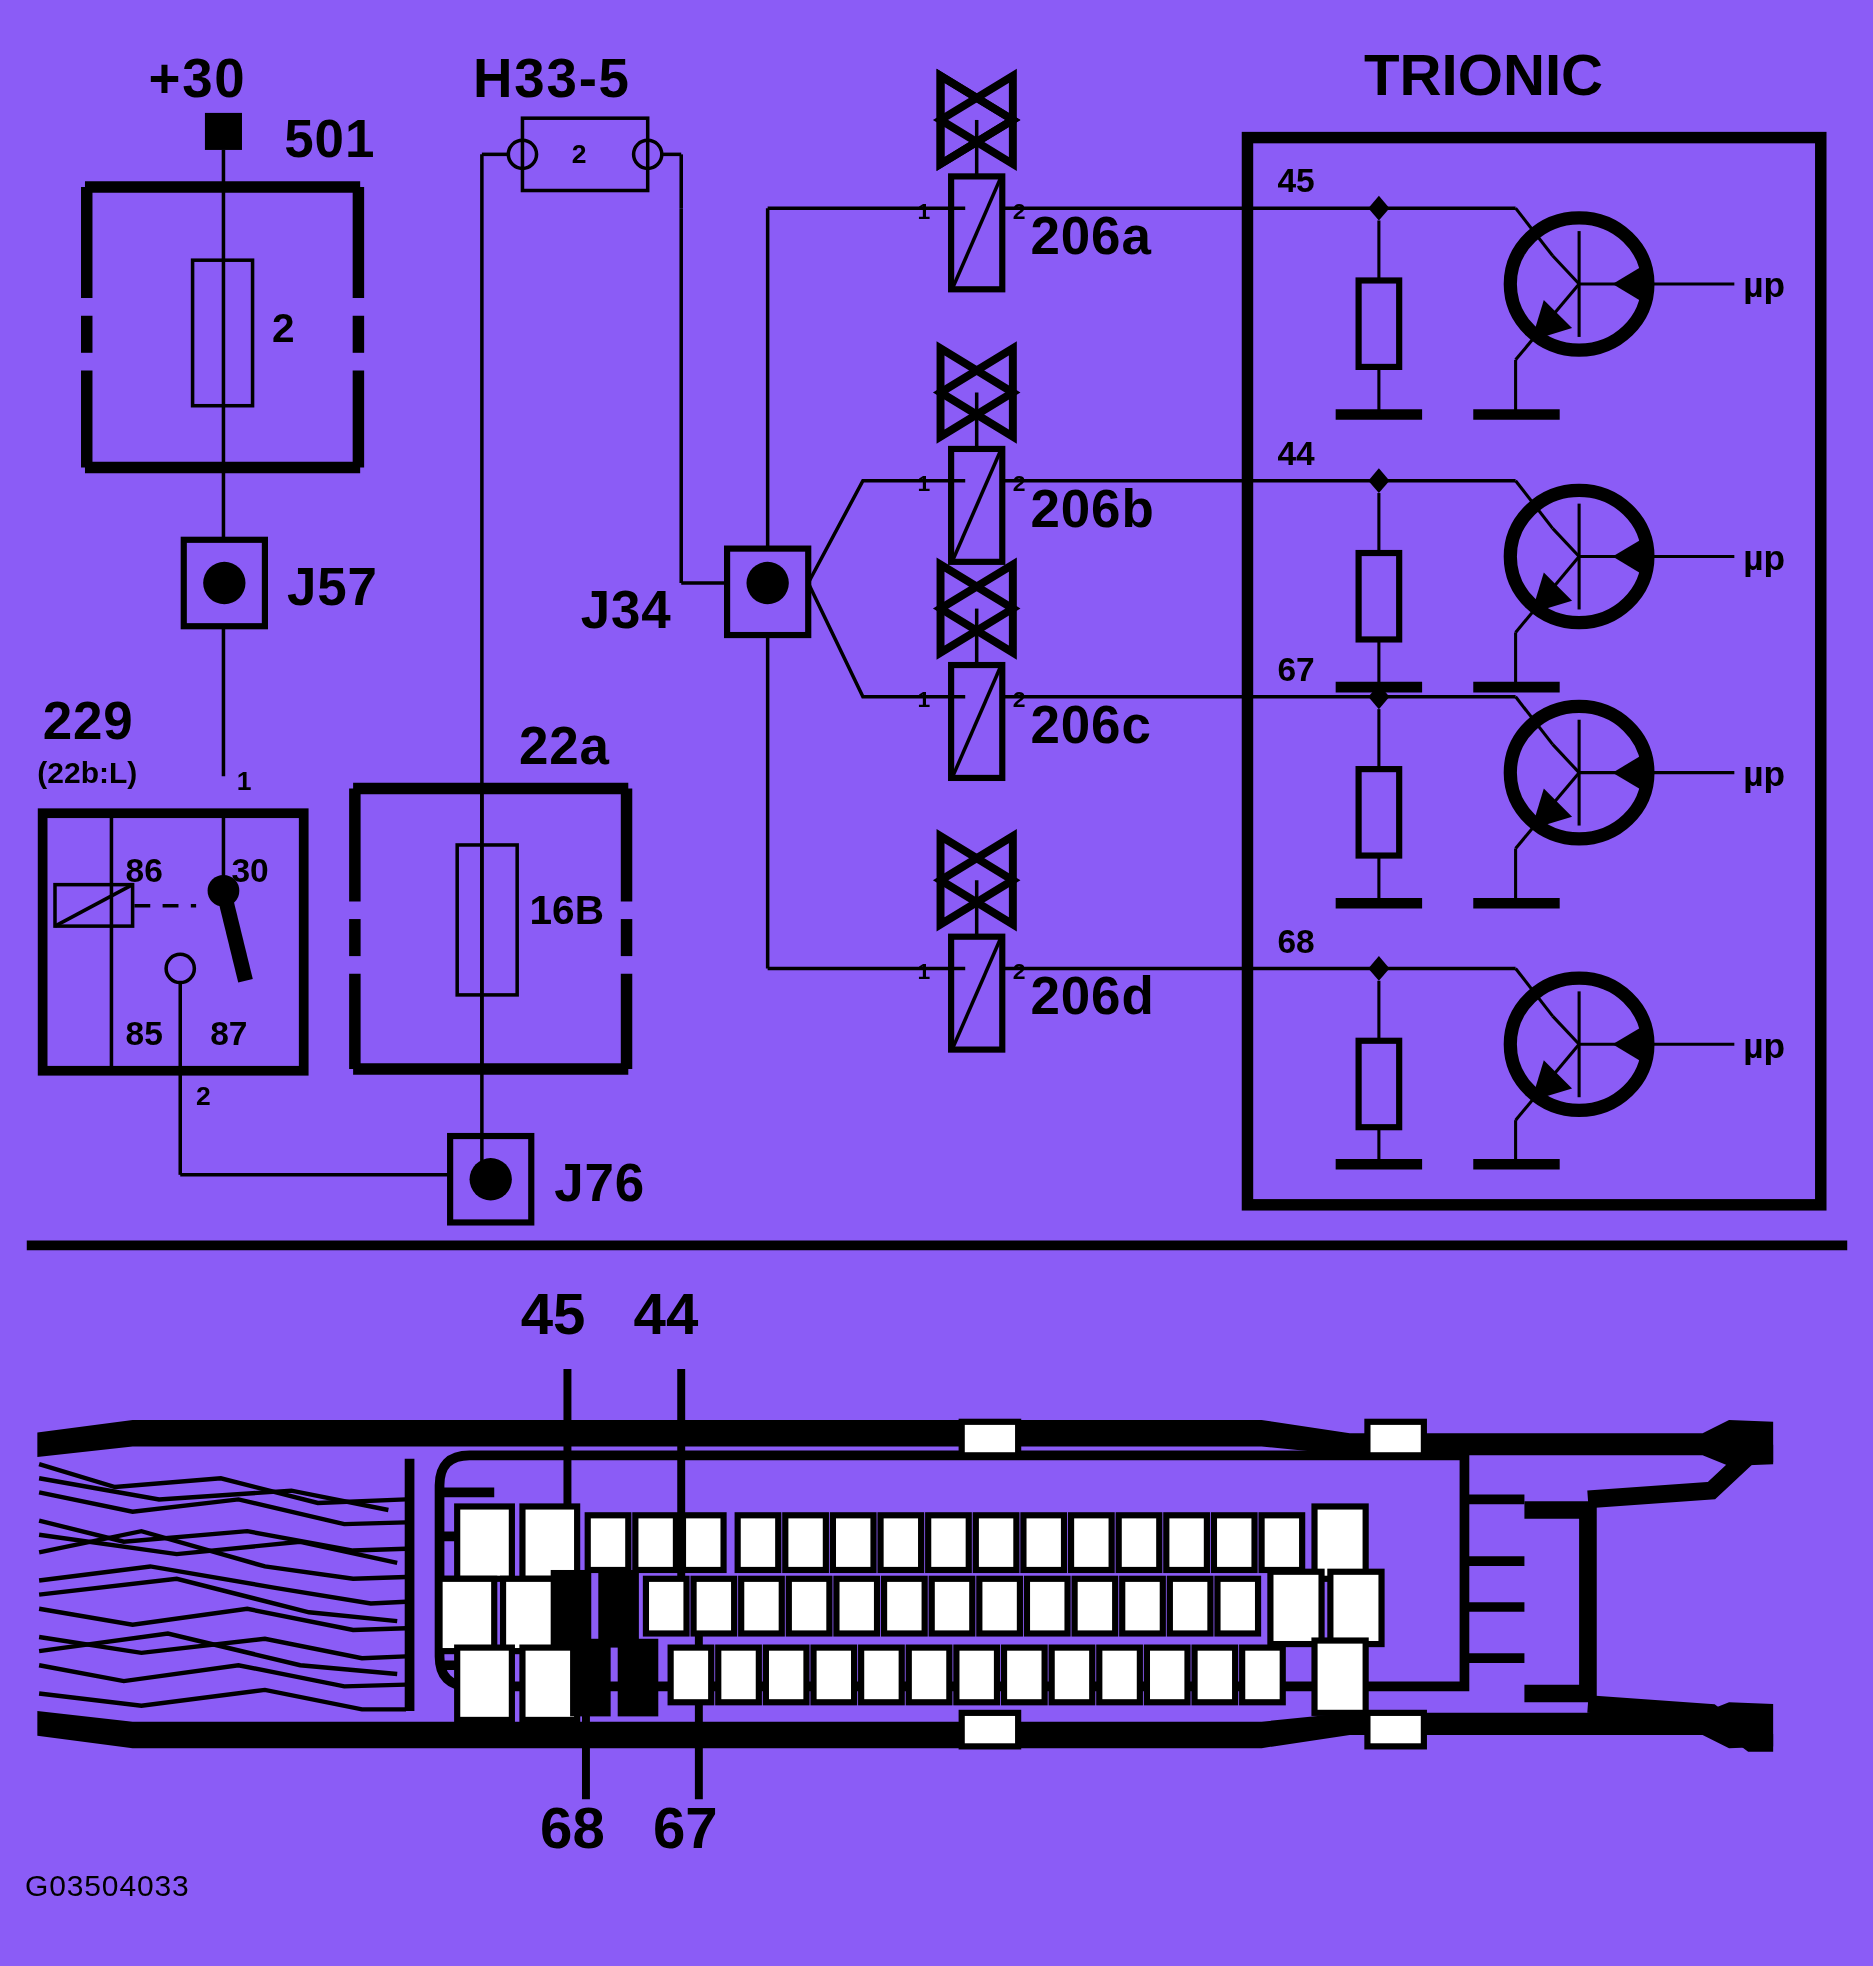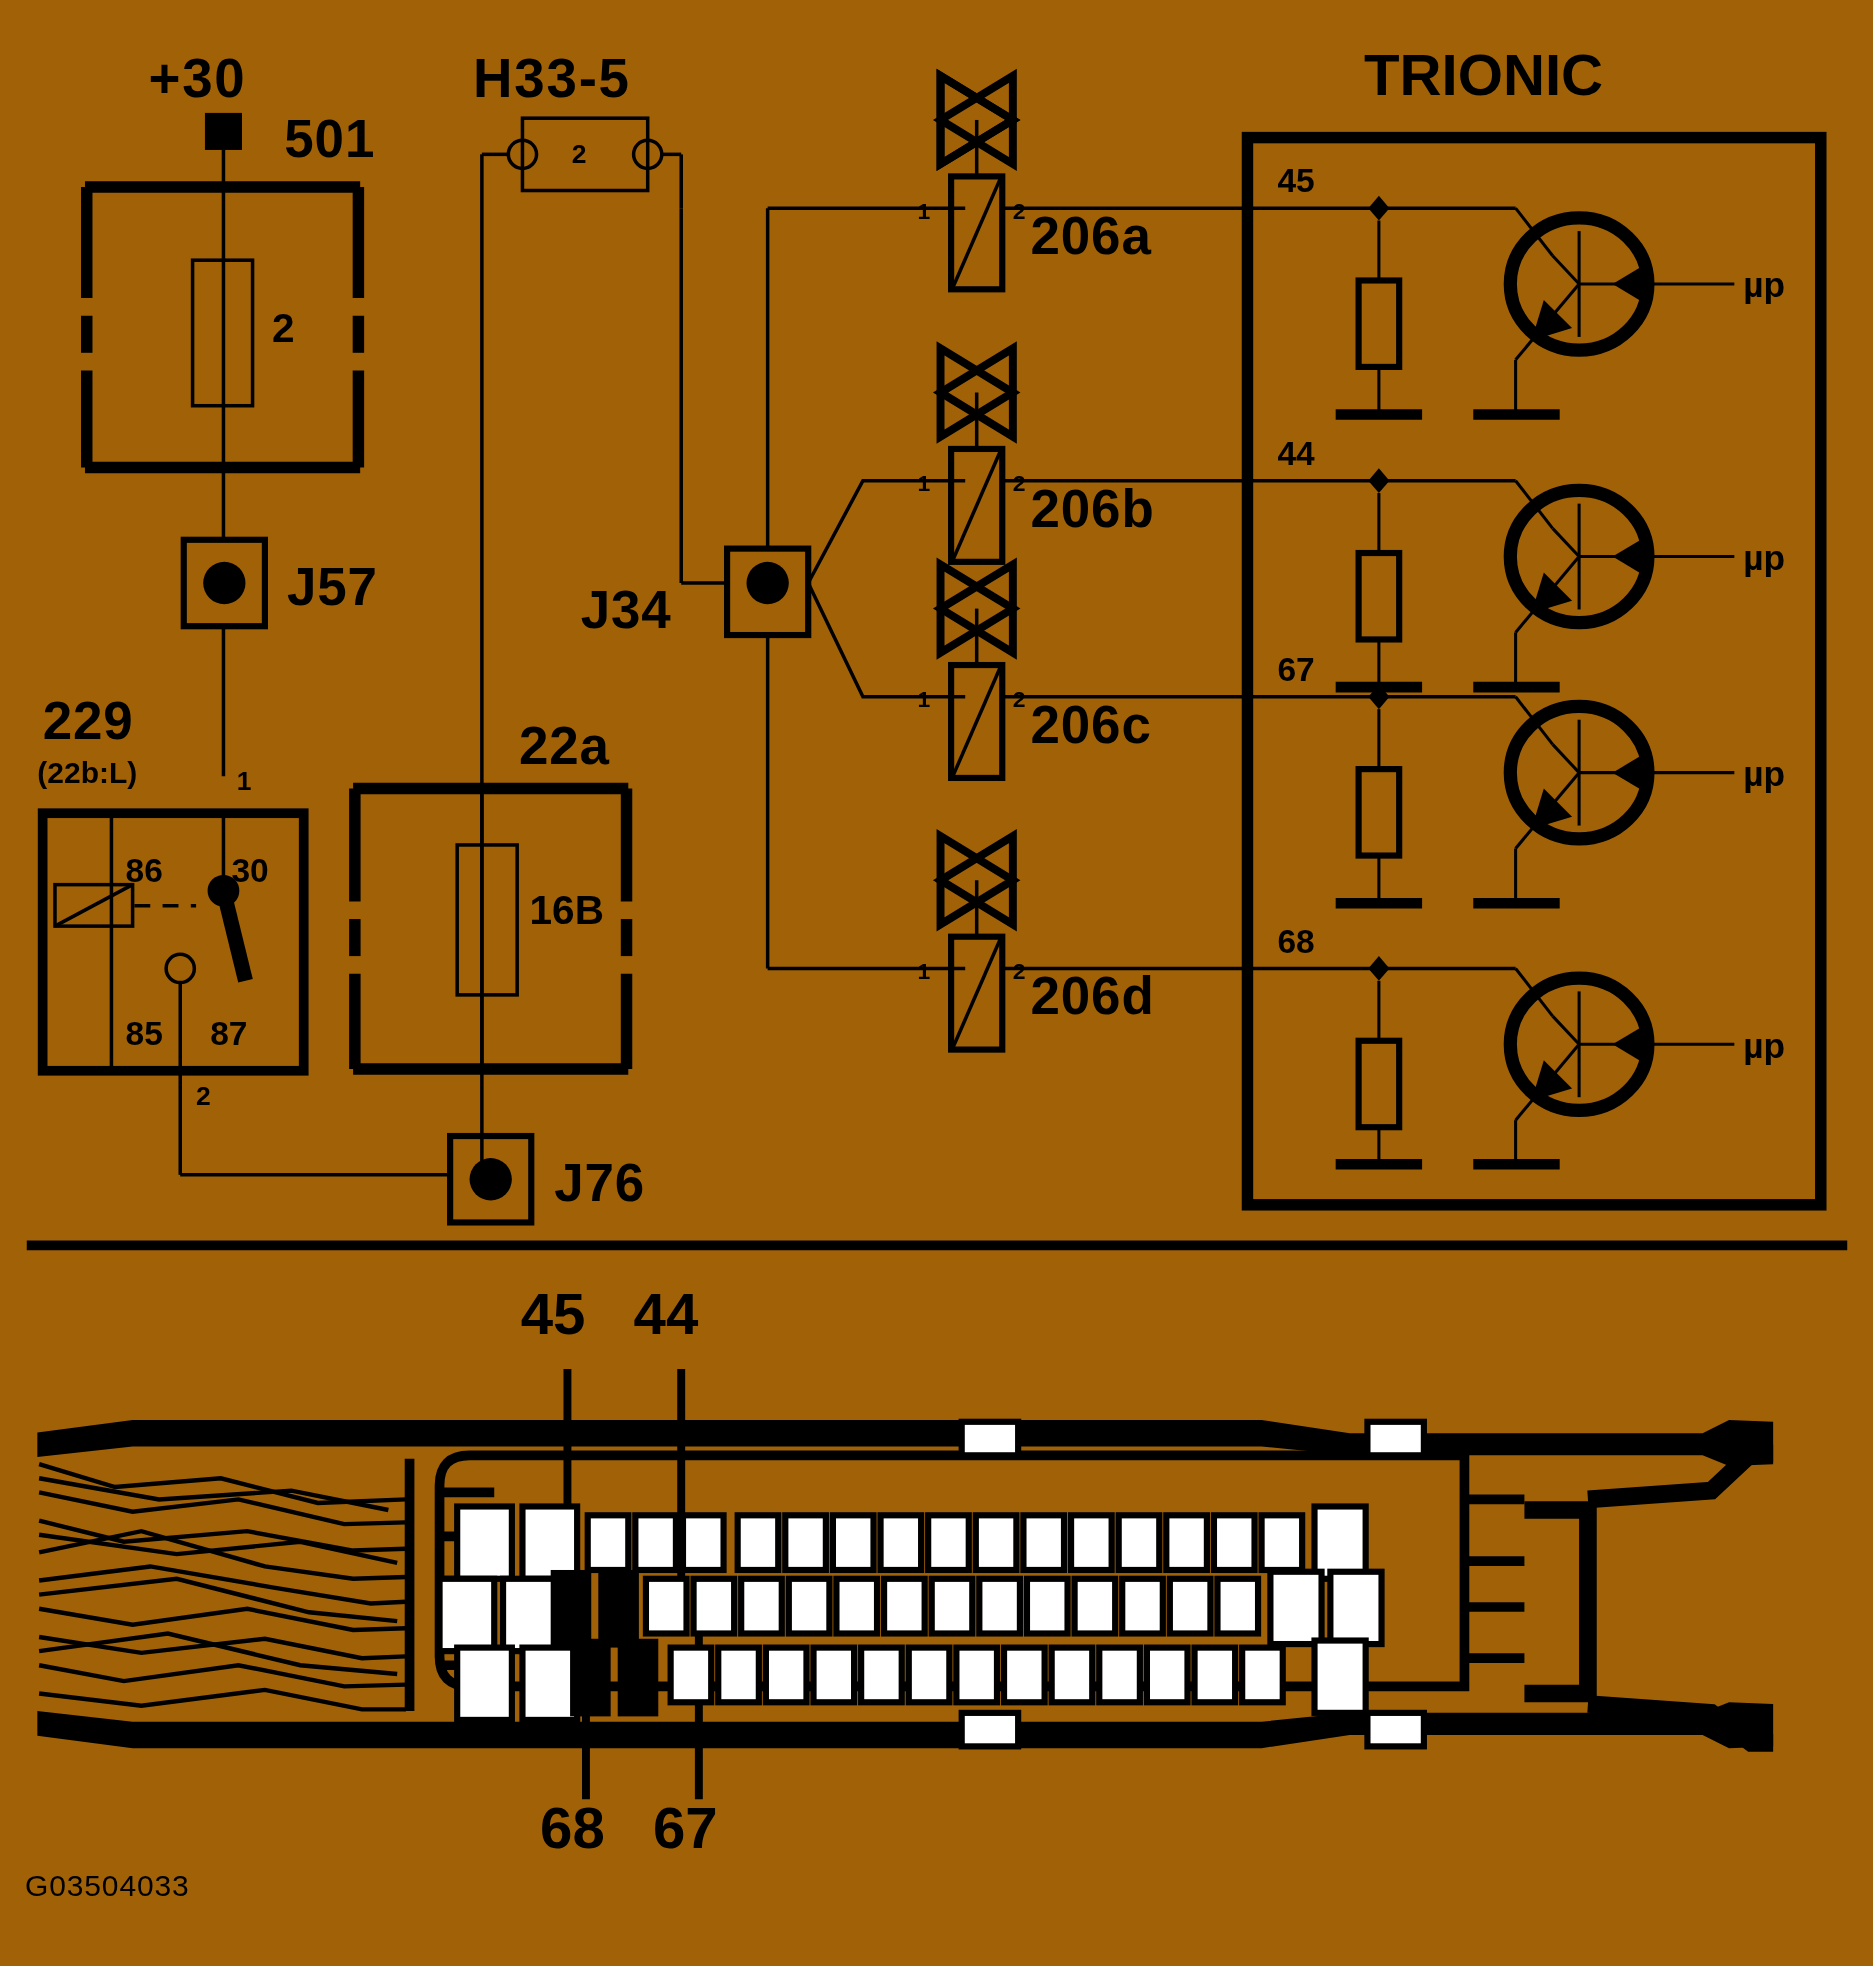--- a/index.html
+++ b/index.html
@@ -11,21 +11,21 @@
   body {
     font-family: "Liberation Sans", sans-serif;
     width: 1874px;
     height: 1966px;
     overflow: hidden;
   }
   #diagram-root {
     position: relative;
     width: 1874px;
     height: 1966px;
-    background: #a16207;
+    background: #8b5cf6;
   }
   svg#schematic {
     display: block;
     width: 1874px;
     height: 1966px;
   }
   
   .wire        { stroke: #000; stroke-width: 4;  fill: none; }
   .wire-thin   { stroke: #000; stroke-width: 3.5; fill: none; }
   .box-heavy   { stroke: #000; stroke-width: 13; fill: none; }

